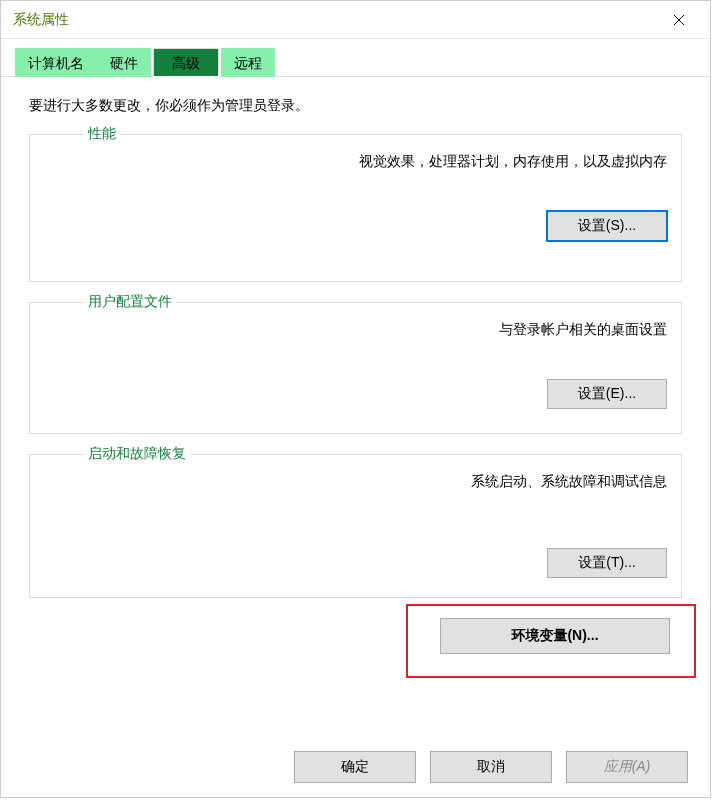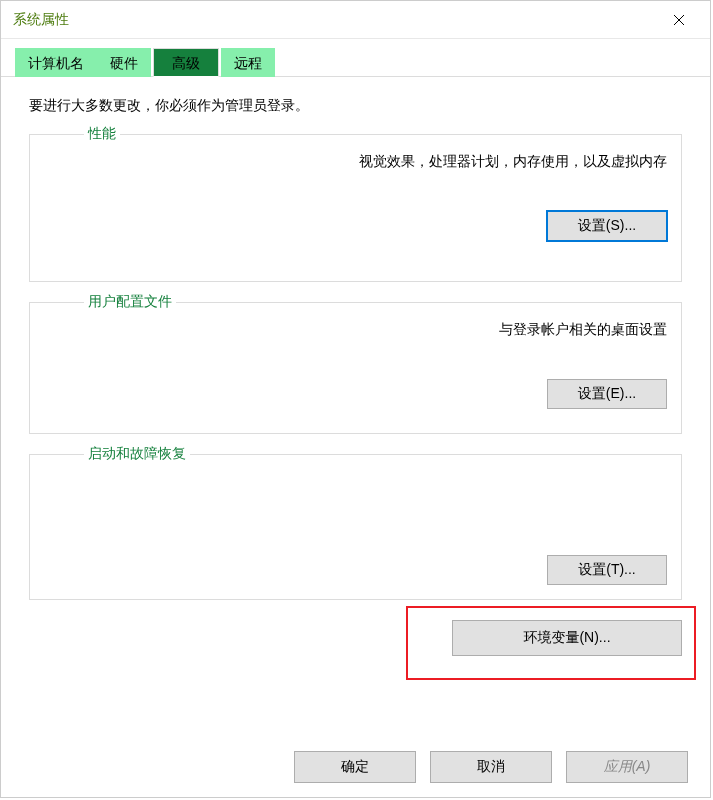--- a/index.html
+++ b/index.html
@@ -134,42 +134,43 @@
       position: absolute;
       right: -14px;
       top: -14px;
       width: 290px;
       height: 74px;
       border: 2px solid #ec1c24;
     }
     .env-var-btn {
       min-width: 230px;
       padding: 8px 4px;
-      margin-right: 0;
+      margin-right: 12px;
+      font-weight: bold;
     }
     .footer {
       position: absolute;
       bottom: 14px;
       right: 22px;
       display: flex;
       gap: 14px;
     }
     .footer .btn {
       min-width: 122px;
       padding: 6px 0;
     }
     .btn.disabled {
       color: #888888;
       font-style: italic;
     }
     .group.g1 { min-height: 148px; }
     .group.g2 { min-height: 132px; }
     .group.g3 { min-height: 144px; }
     .group.g2 .group-btn-row { }
-    .group.g3 .group-btn-row { margin-top: 82px; }
+    .group.g3 .group-btn-row { margin-top: 57px; }
   </style>
 </head>
 <body>
 
 <div class="window">
   <div class="titlebar">
     <span class="title-text">系统属性</span>
     <div class="close-btn">
       <svg viewBox="0 0 12 12">
           <path d="M1 1 L11 11 M11 1 L1 11" stroke="#000" stroke-width="1" fill="none"></path>
@@ -198,20 +199,21 @@
     <div class="group g2">
       <div class="group-label">用户配置文件</div>
       <div class="group-desc">与登录帐户相关的桌面设置</div>
       <div class="group-btn-row">
         <button class="btn">设置(E)...</button>
       </div>
     </div>
 
     <div class="group g3">
       <div class="group-label">启动和故障恢复</div>
+      <div class="group-desc">系统启动、系统故障和调试信息</div>
       <div class="group-btn-row">
         <button class="btn">设置(T)...</button>
       </div>
     </div>
 
     <div class="env-var-row">
       <div class="env-var-highlight"></div>
       <button class="btn env-var-btn">环境变量(N)...</button>
     </div>
   </div>

